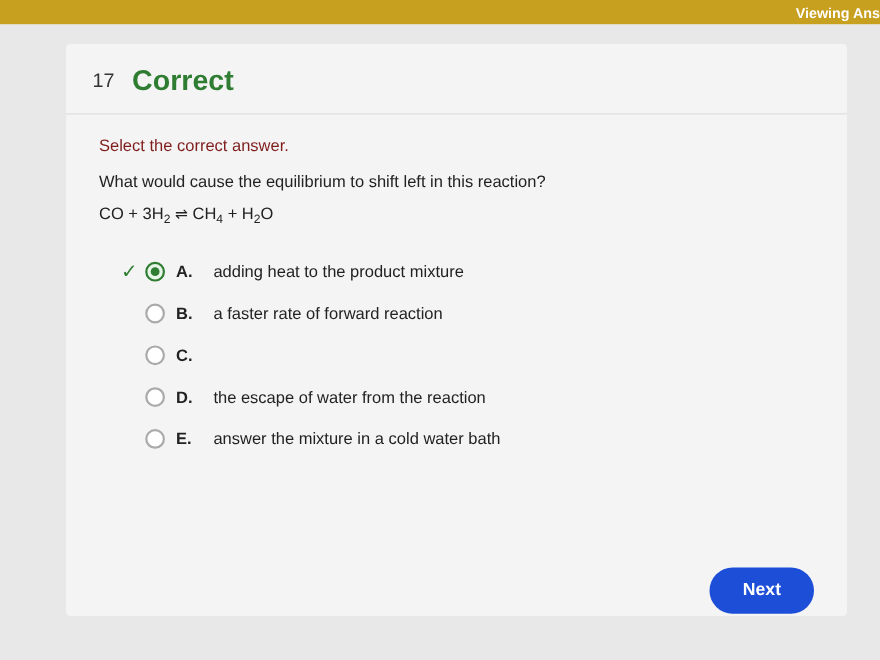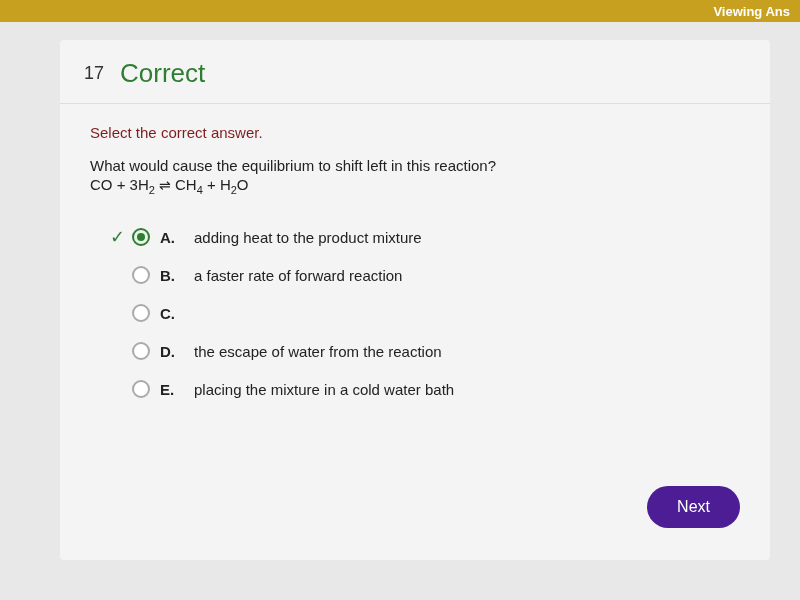--- a/index.html
+++ b/index.html
@@ -13,21 +13,20 @@
       position: relative;
     }
 
     .top-bar {
       width: 100%;
       height: 22px;
       background: #c8a020;
       display: flex;
       align-items: center;
       justify-content: flex-end;
-      padding-right: 10px;
     }
 
     .top-bar-text {
       color: white;
       font-size: 13px;
       font-weight: bold;
     }
 
     .main-content {
       background: #f4f4f4;
@@ -47,38 +46,38 @@
 
     .question-number {
       font-size: 18px;
       font-weight: normal;
       color: #333;
       margin-right: 16px;
     }
 
     .correct-label {
       font-size: 26px;
-      font-weight: normal;
+      font-weight: bold;
       color: #2e7d32;
     }
 
     .question-body {
       padding: 20px 30px 10px 30px;
     }
 
     .instruction {
       font-size: 15px;
       color: #7f1d1d;
       margin-bottom: 16px;
     }
 
     .question-text {
       font-size: 15px;
       color: #222;
-      margin-bottom: 2px;
+      margin-bottom: 12px;
     }
 
     .equation {
       font-size: 15px;
       color: #222;
       margin-bottom: 30px;
       font-family: Liberation Sans, sans-serif;
     }
 
     .equation .subscript {
@@ -144,29 +143,29 @@
       margin-right: 14px;
       min-width: 20px;
     }
 
     .answer-text {
       font-size: 15px;
     }
 
     .next-btn {
       position: absolute;
-      bottom: 32px;
+      bottom: 2px;
       right: 30px;
-      background: #4c1d95;
+      background: #1d4ed8;
       color: white;
       border: none;
       border-radius: 24px;
       padding: 12px 30px;
       font-size: 16px;
-      font-weight: normal;
+      font-weight: bold;
       cursor: pointer;
     }
   </style>
 </head>
 <body>
 
 <div class="top-bar">
   <span class="top-bar-text">Viewing Ans</span>
 </div>
 
@@ -212,21 +211,21 @@
         <span class="check-mark" style="visibility:hidden;">✓</span>
         <span class="radio-circle"></span>
         <span class="answer-letter">D.</span>
         <span class="answer-text">the escape of water from the reaction</span>
       </li>
 
       <li class="answer-item">
         <span class="check-mark" style="visibility:hidden;">✓</span>
         <span class="radio-circle"></span>
         <span class="answer-letter">E.</span>
-        <span class="answer-text">placing the mixture in a cold water bath</span>
+        <span class="answer-text">answer the mixture in a cold water bath</span>
       </li>
 
     </ul>
   </div>
 
   <button class="next-btn">Next</button>
 
 </div>
 
 </body></html>

